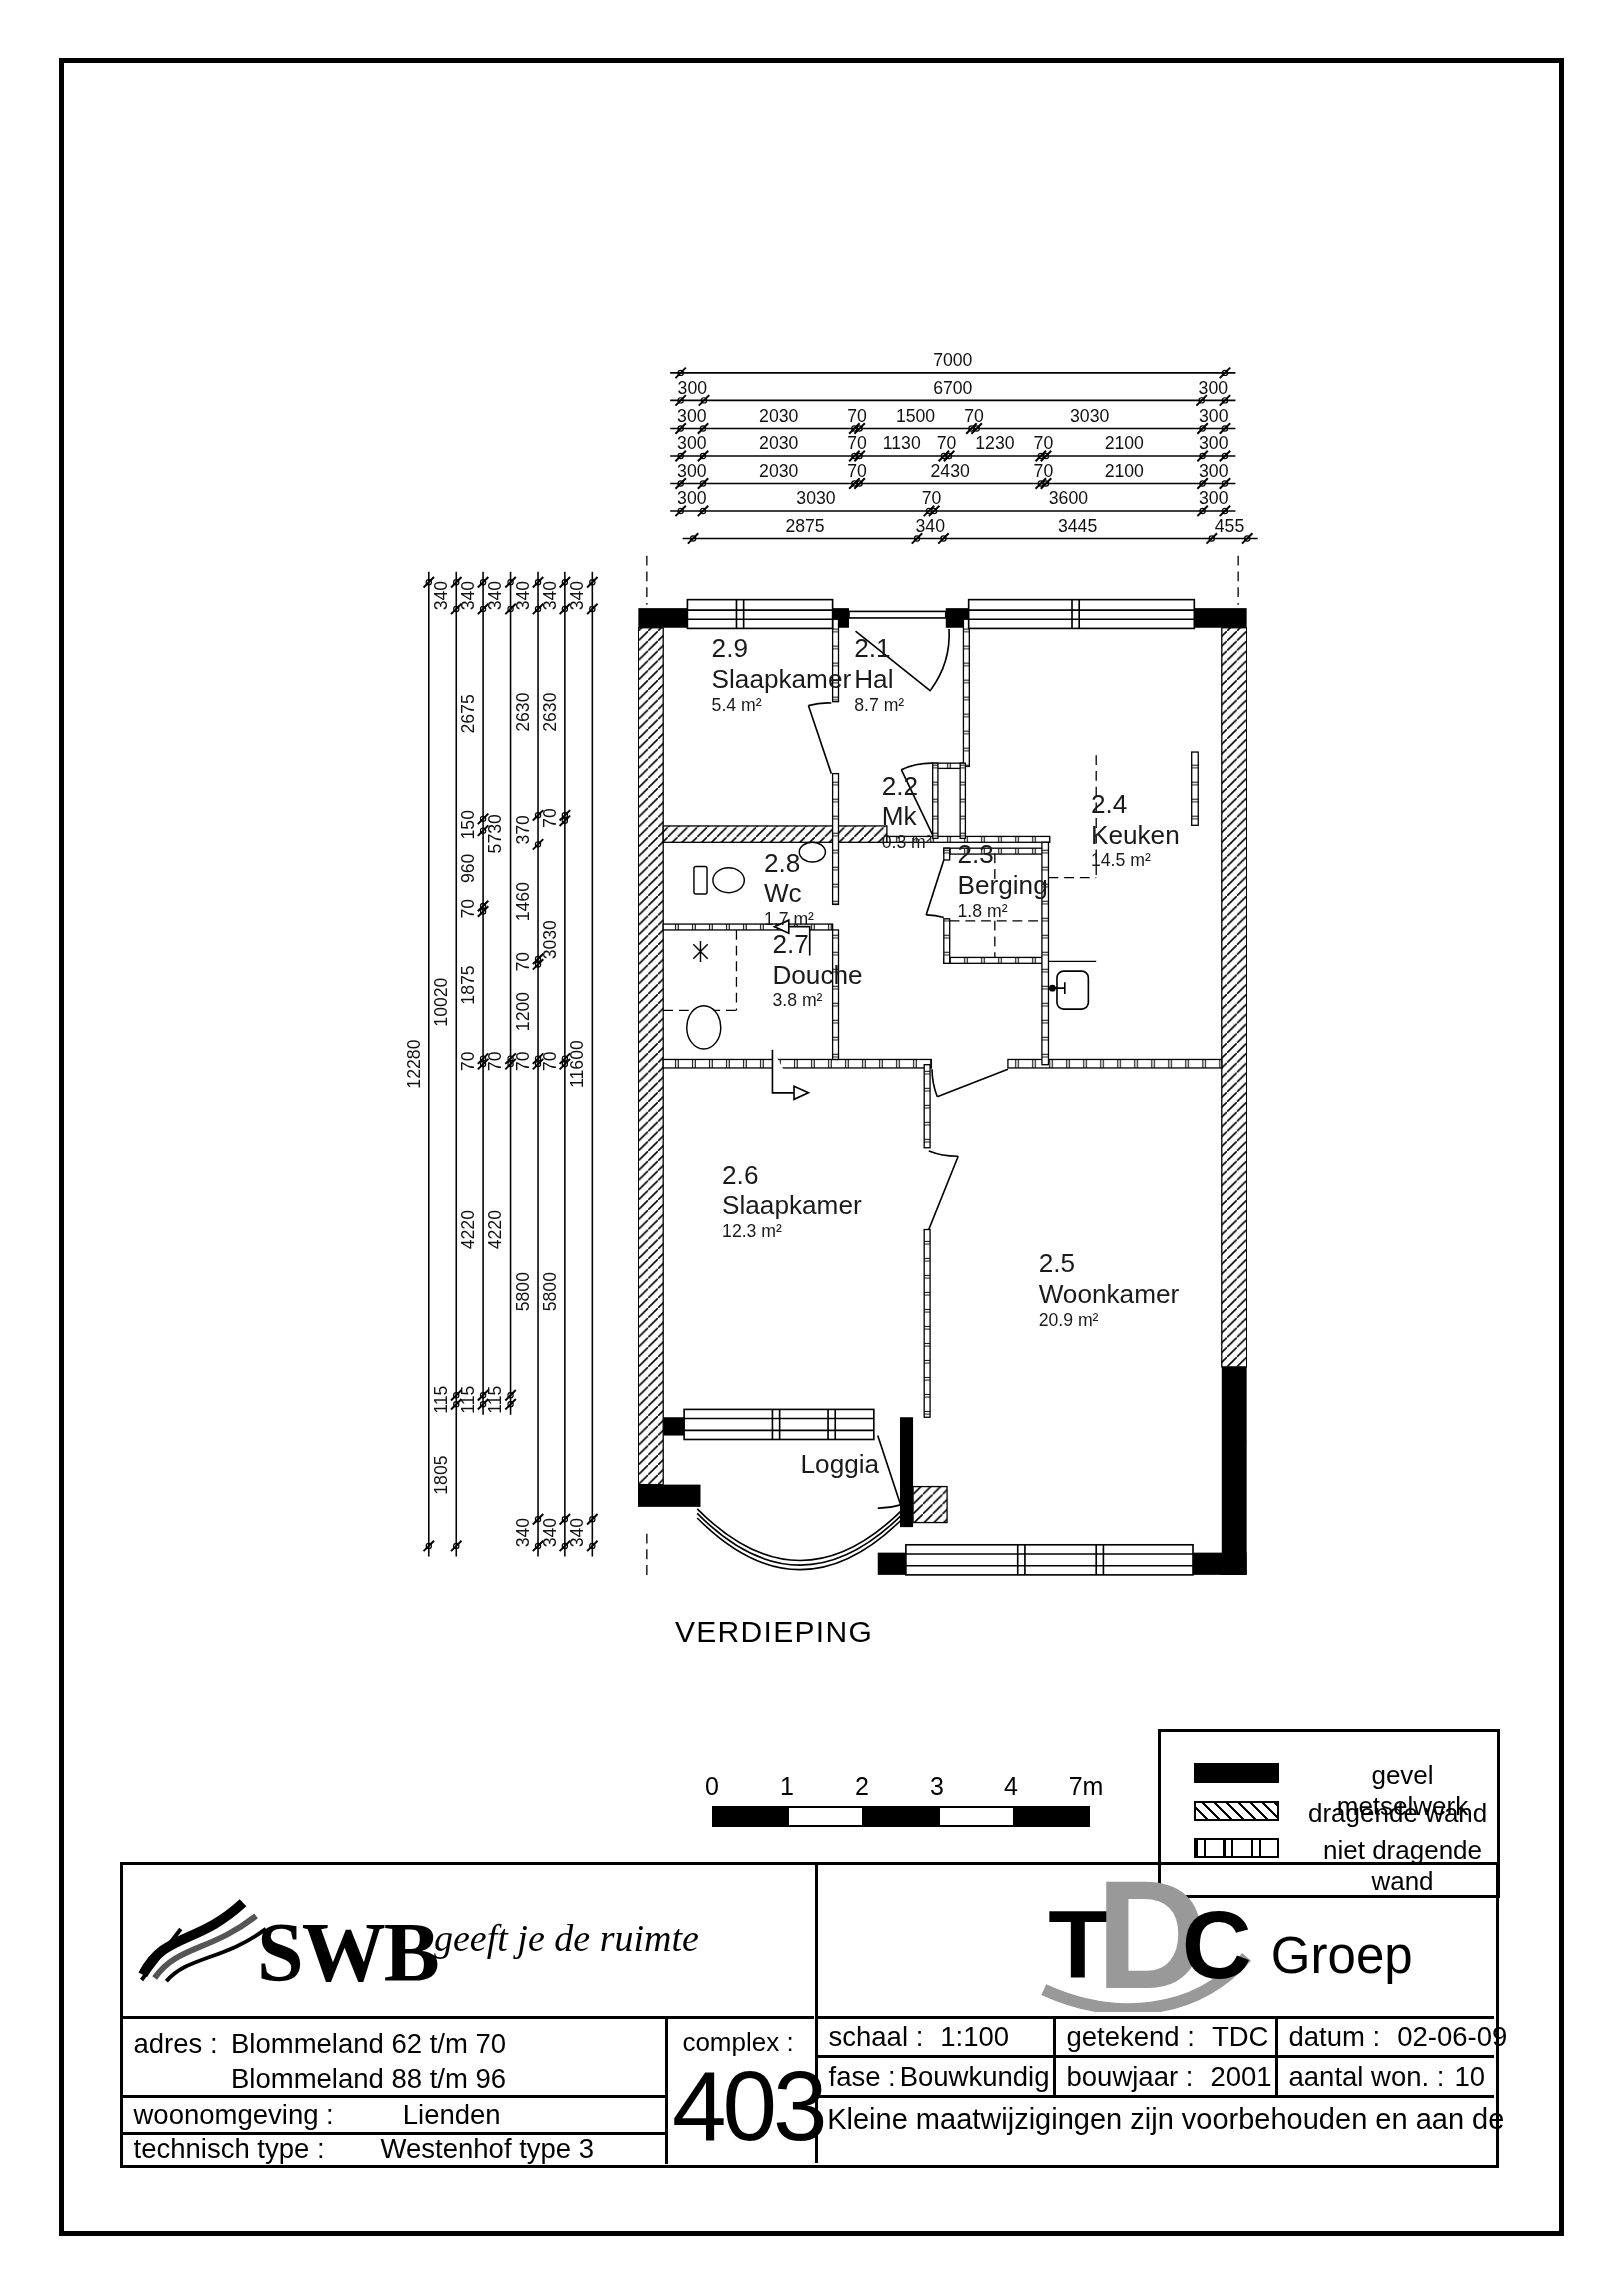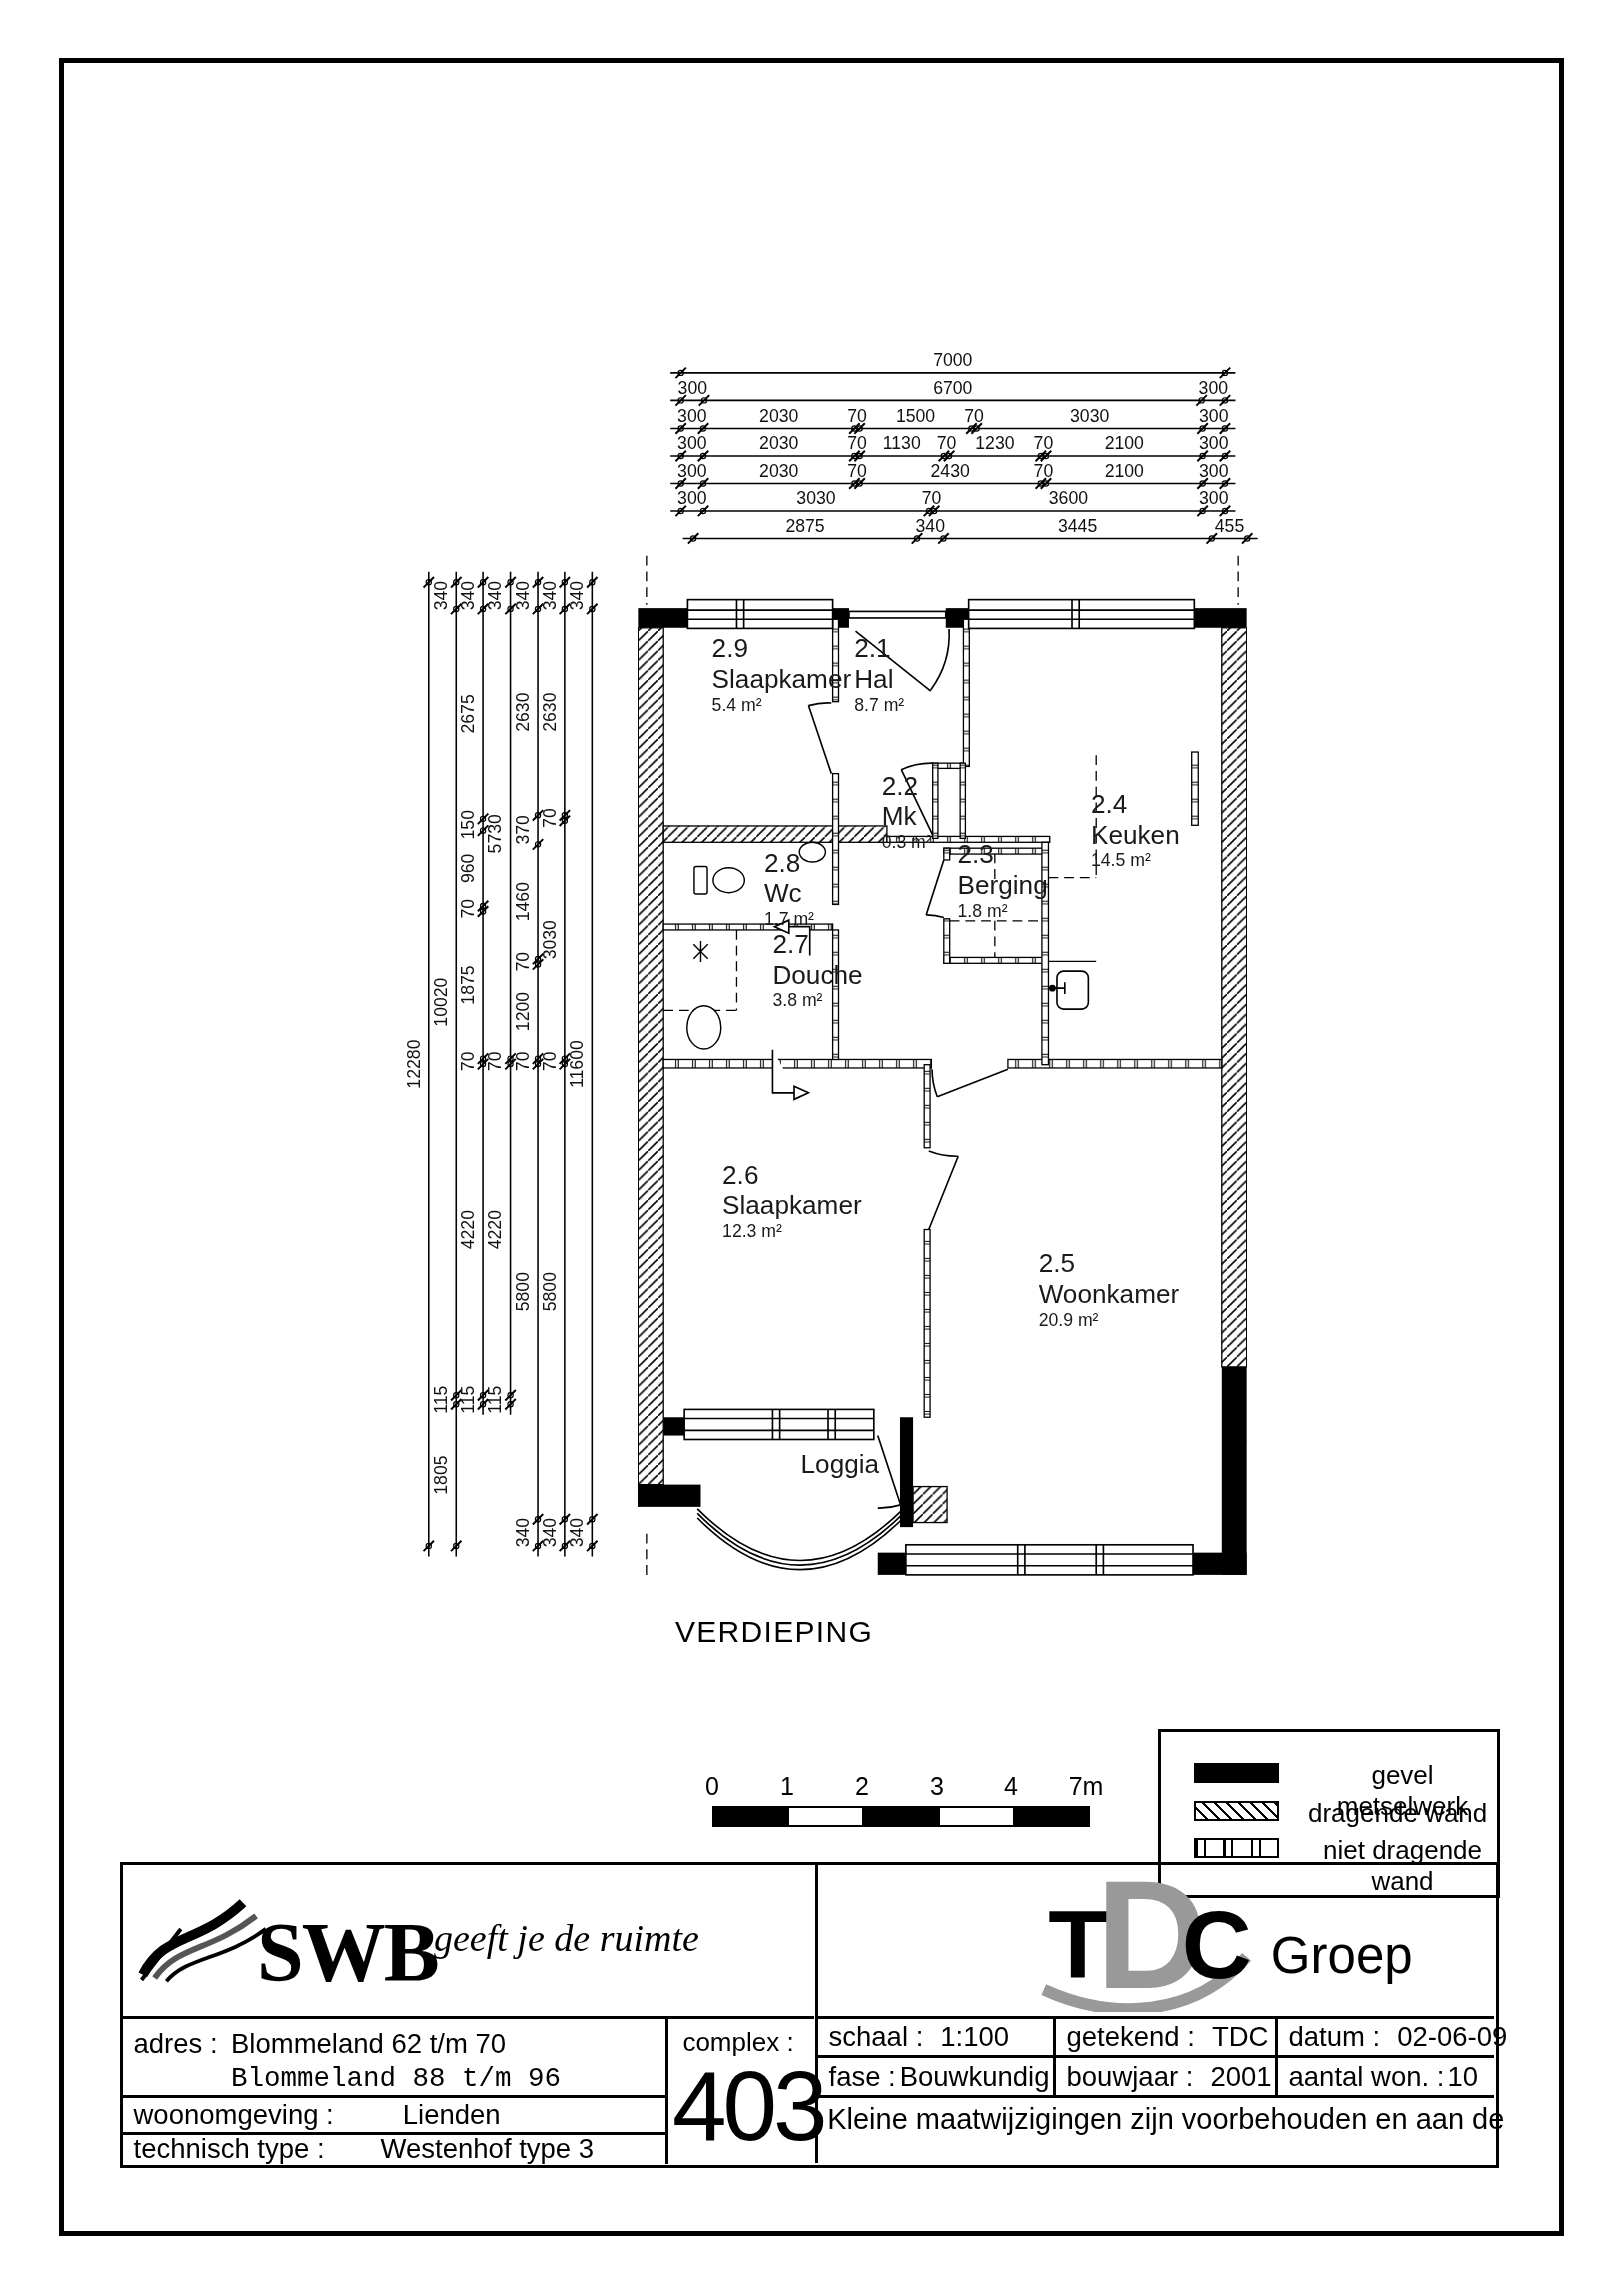--- a/index.html
+++ b/index.html
@@ -29,21 +29,21 @@
   .tb .cell{position:absolute;box-sizing:border-box;overflow:visible;}
   .bt{border-top:3.9px solid #000;} .bl{border-left:3.9px solid #000;}
   .tb .lab{font-size:27.5px;} .tb .val{font-size:27.5px;}
   .kv{display:flex;align-items:center;height:100%;padding-left:10.5px;gap:17px;white-space:nowrap;}
   .note-line{font-size:29px;line-height:1.28;padding-left:9.2px;white-space:nowrap;}
   .swb-name{position:absolute;left:134px;top:39px;font-family:"Liberation Serif",serif;font-weight:700;font-size:84px;letter-spacing:-2px;}
   .swb-slogan{position:absolute;left:311px;top:51px;font-family:"Liberation Serif",serif;font-style:italic;font-size:38px;white-space:nowrap;}
   .complex-label{position:absolute;left:14.4px;top:7.9px;font-size:26px;}
   .complex-num{position:absolute;left:3.9px;top:31px;font-size:98px;font-weight:400;letter-spacing:-3.9px;}
   .adres-l1{position:absolute;left:10.5px;top:9.2px;} .adres-v1{position:absolute;left:108px;top:9.2px;}
-  .adres-v2{position:absolute;left:108px;top:44px;font-family:Liberation Mono, monospace;}
+  .adres-v2{position:absolute;left:108px;top:44px;}
 </style>
 </head>
 <body>
 
 <div class="sheet">
 
   <div class="frame"></div>
 
   <svg id="plan-svg" class="abs" style="left:638px;top:546px;" width="609" height="1040" viewBox="0 -70 930 1590">
     <defs>
@@ -587,21 +587,21 @@
       <span class="val">Bouwkundig</span>
         </div>
     </div>
     <div class="cell bt bl" style="left:930px;top:190px;width:222px;height:41px;">
       <div class="kv">
           <span class="lab">bouwjaar :</span>
       <span class="val">2001</span>
         </div>
     </div>
     <div class="cell bt bl" style="left:1152px;top:190px;width:219px;height:41px;">
-      <div class="kv" style="gap:3px;">
+      <div class="kv" style="gap:10px;">
           <span class="lab">aantal won. :</span>
       <span class="val">10</span>
         </div>
     </div>
 
     <div class="cell bt bl" style="left:692px;top:230px;width:679px;height:68px;">
       <div class="note-line" style="margin-top:2.6px;">Kleine maatwijzigingen zijn voorbehouden en aan de</div>
     </div>
   </div>
 

